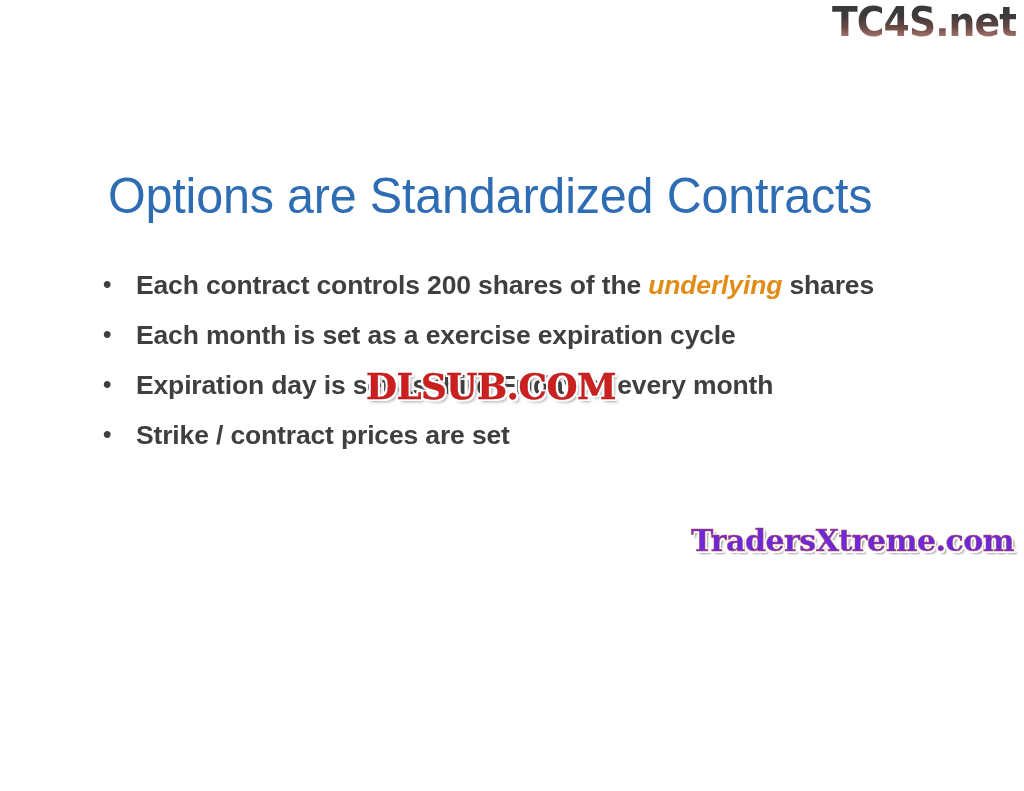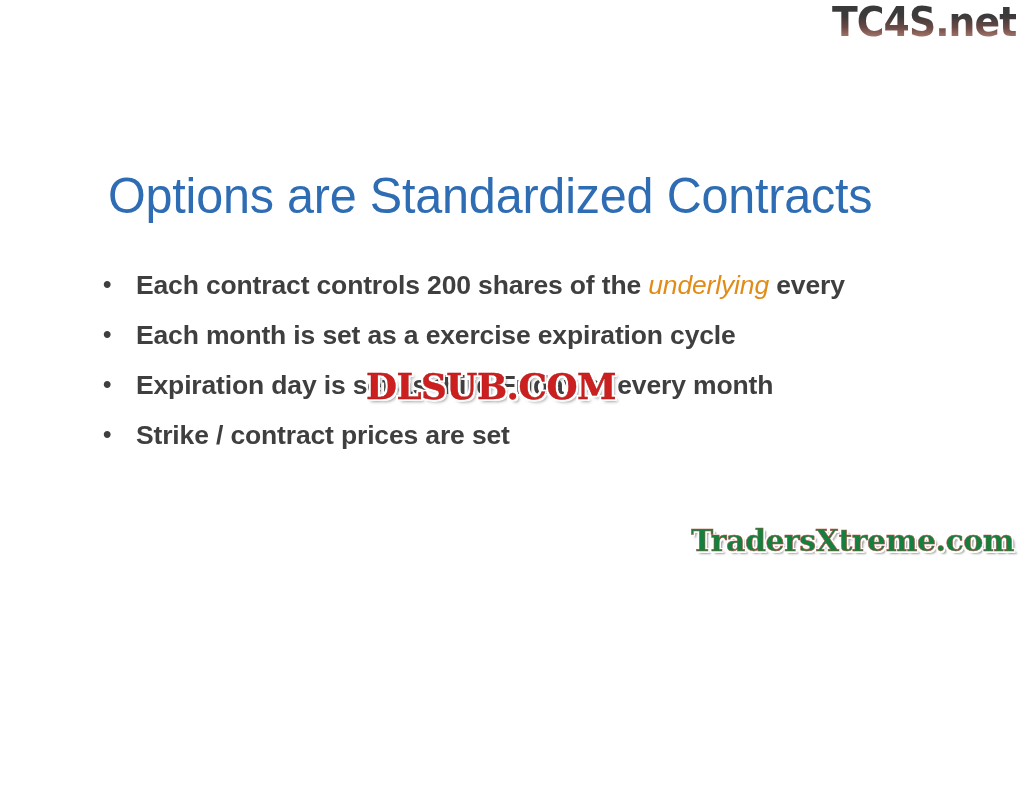--- a/index.html
+++ b/index.html
@@ -94,21 +94,21 @@
     padding-left: 5px;
     box-sizing: border-box;
   }
   .bullet-text {
     flex: 1 1 auto;
     max-width: 790px;
   }
   .emph-underlying {
     color: #e28c18;
     font-style: italic;
-    font-weight: normal;
+    font-weight: bold;
   }
 
   
   .watermark {
     position: absolute;
     left: 366px;
     top: 369px;
     font-family: "DejaVu Serif", serif;
     font-weight: bold;
     font-size: 35px;
@@ -134,21 +134,21 @@
   
   .footer-logo {
     position: absolute;
     right: 10px;
     bottom: 14px;
     font-family: "DejaVu Serif", serif;
     font-weight: bold;
     font-size: 30px;
     line-height: 1;
     letter-spacing: -0.5px;
-    color: #15803d;
+    color: #6d28d9;
     white-space: nowrap;
     text-shadow:
        1.5px 0 0 #ffffff,
       -1.5px 0 0 #ffffff,
        0 1.5px 0 #ffffff,
        0 -1.5px 0 #ffffff,
        1.5px 1.5px 0 #ffffff,
       -1.5px 1.5px 0 #ffffff,
        1.5px -1.5px 0 #ffffff,
       -1.5px -1.5px 0 #ffffff,
@@ -162,21 +162,21 @@
 <div class="slide">
 
   <div class="brand-logo">TC4S.net</div>
 
   <h1 class="slide-title">Options are Standardized Contracts</h1>
 
   <ul class="bullet-list">
 
     <li class="bullet-item">
       <span class="bullet-marker">•</span>
-      <span class="bullet-text"><span>Each contract controls 200 shares of the </span><span class="emph-underlying">underlying</span><span> every</span></span>
+      <span class="bullet-text"><span>Each contract controls 200 shares of the </span><span class="emph-underlying">underlying</span><span> shares</span></span>
     </li>
 
     <li class="bullet-item">
       <span class="bullet-marker">•</span>
       <span class="bullet-text"><span>Each month is set as a exercise expiration cycle</span></span>
     </li>
 
     <li class="bullet-item">
       <span class="bullet-marker">•</span>
       <span class="bullet-text"><span>Expiration day is set as third Friday of every month</span></span>

